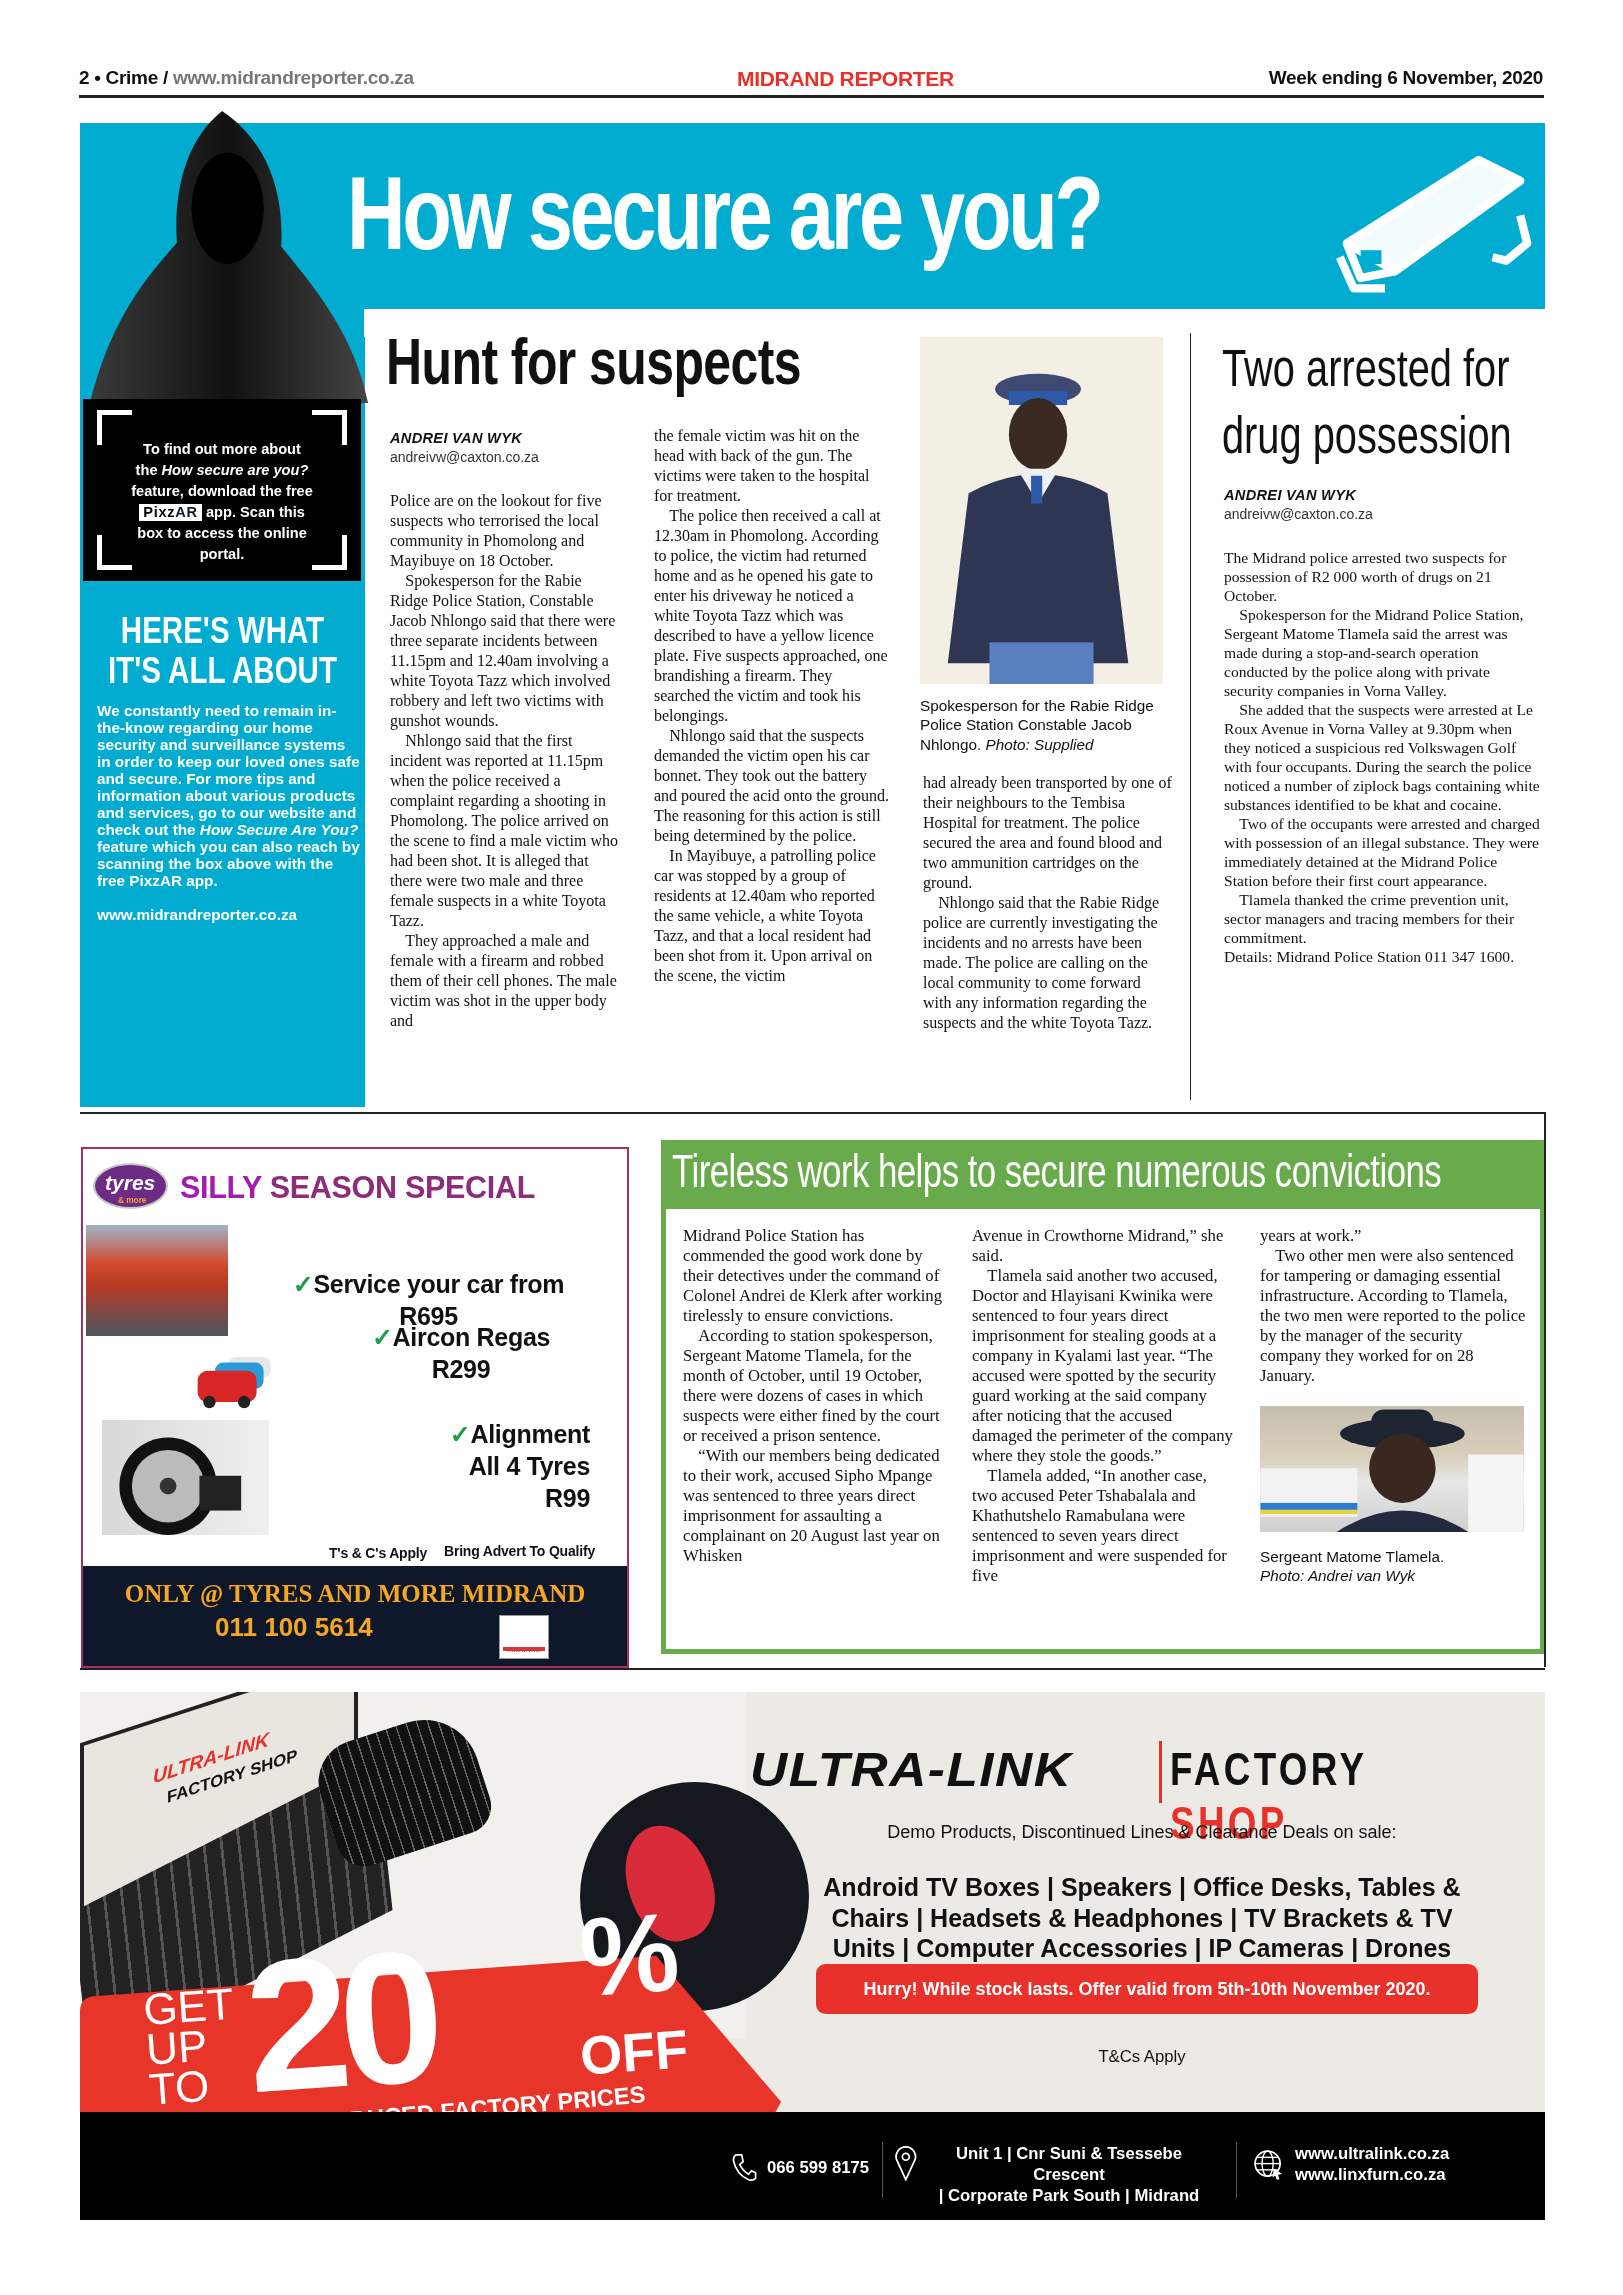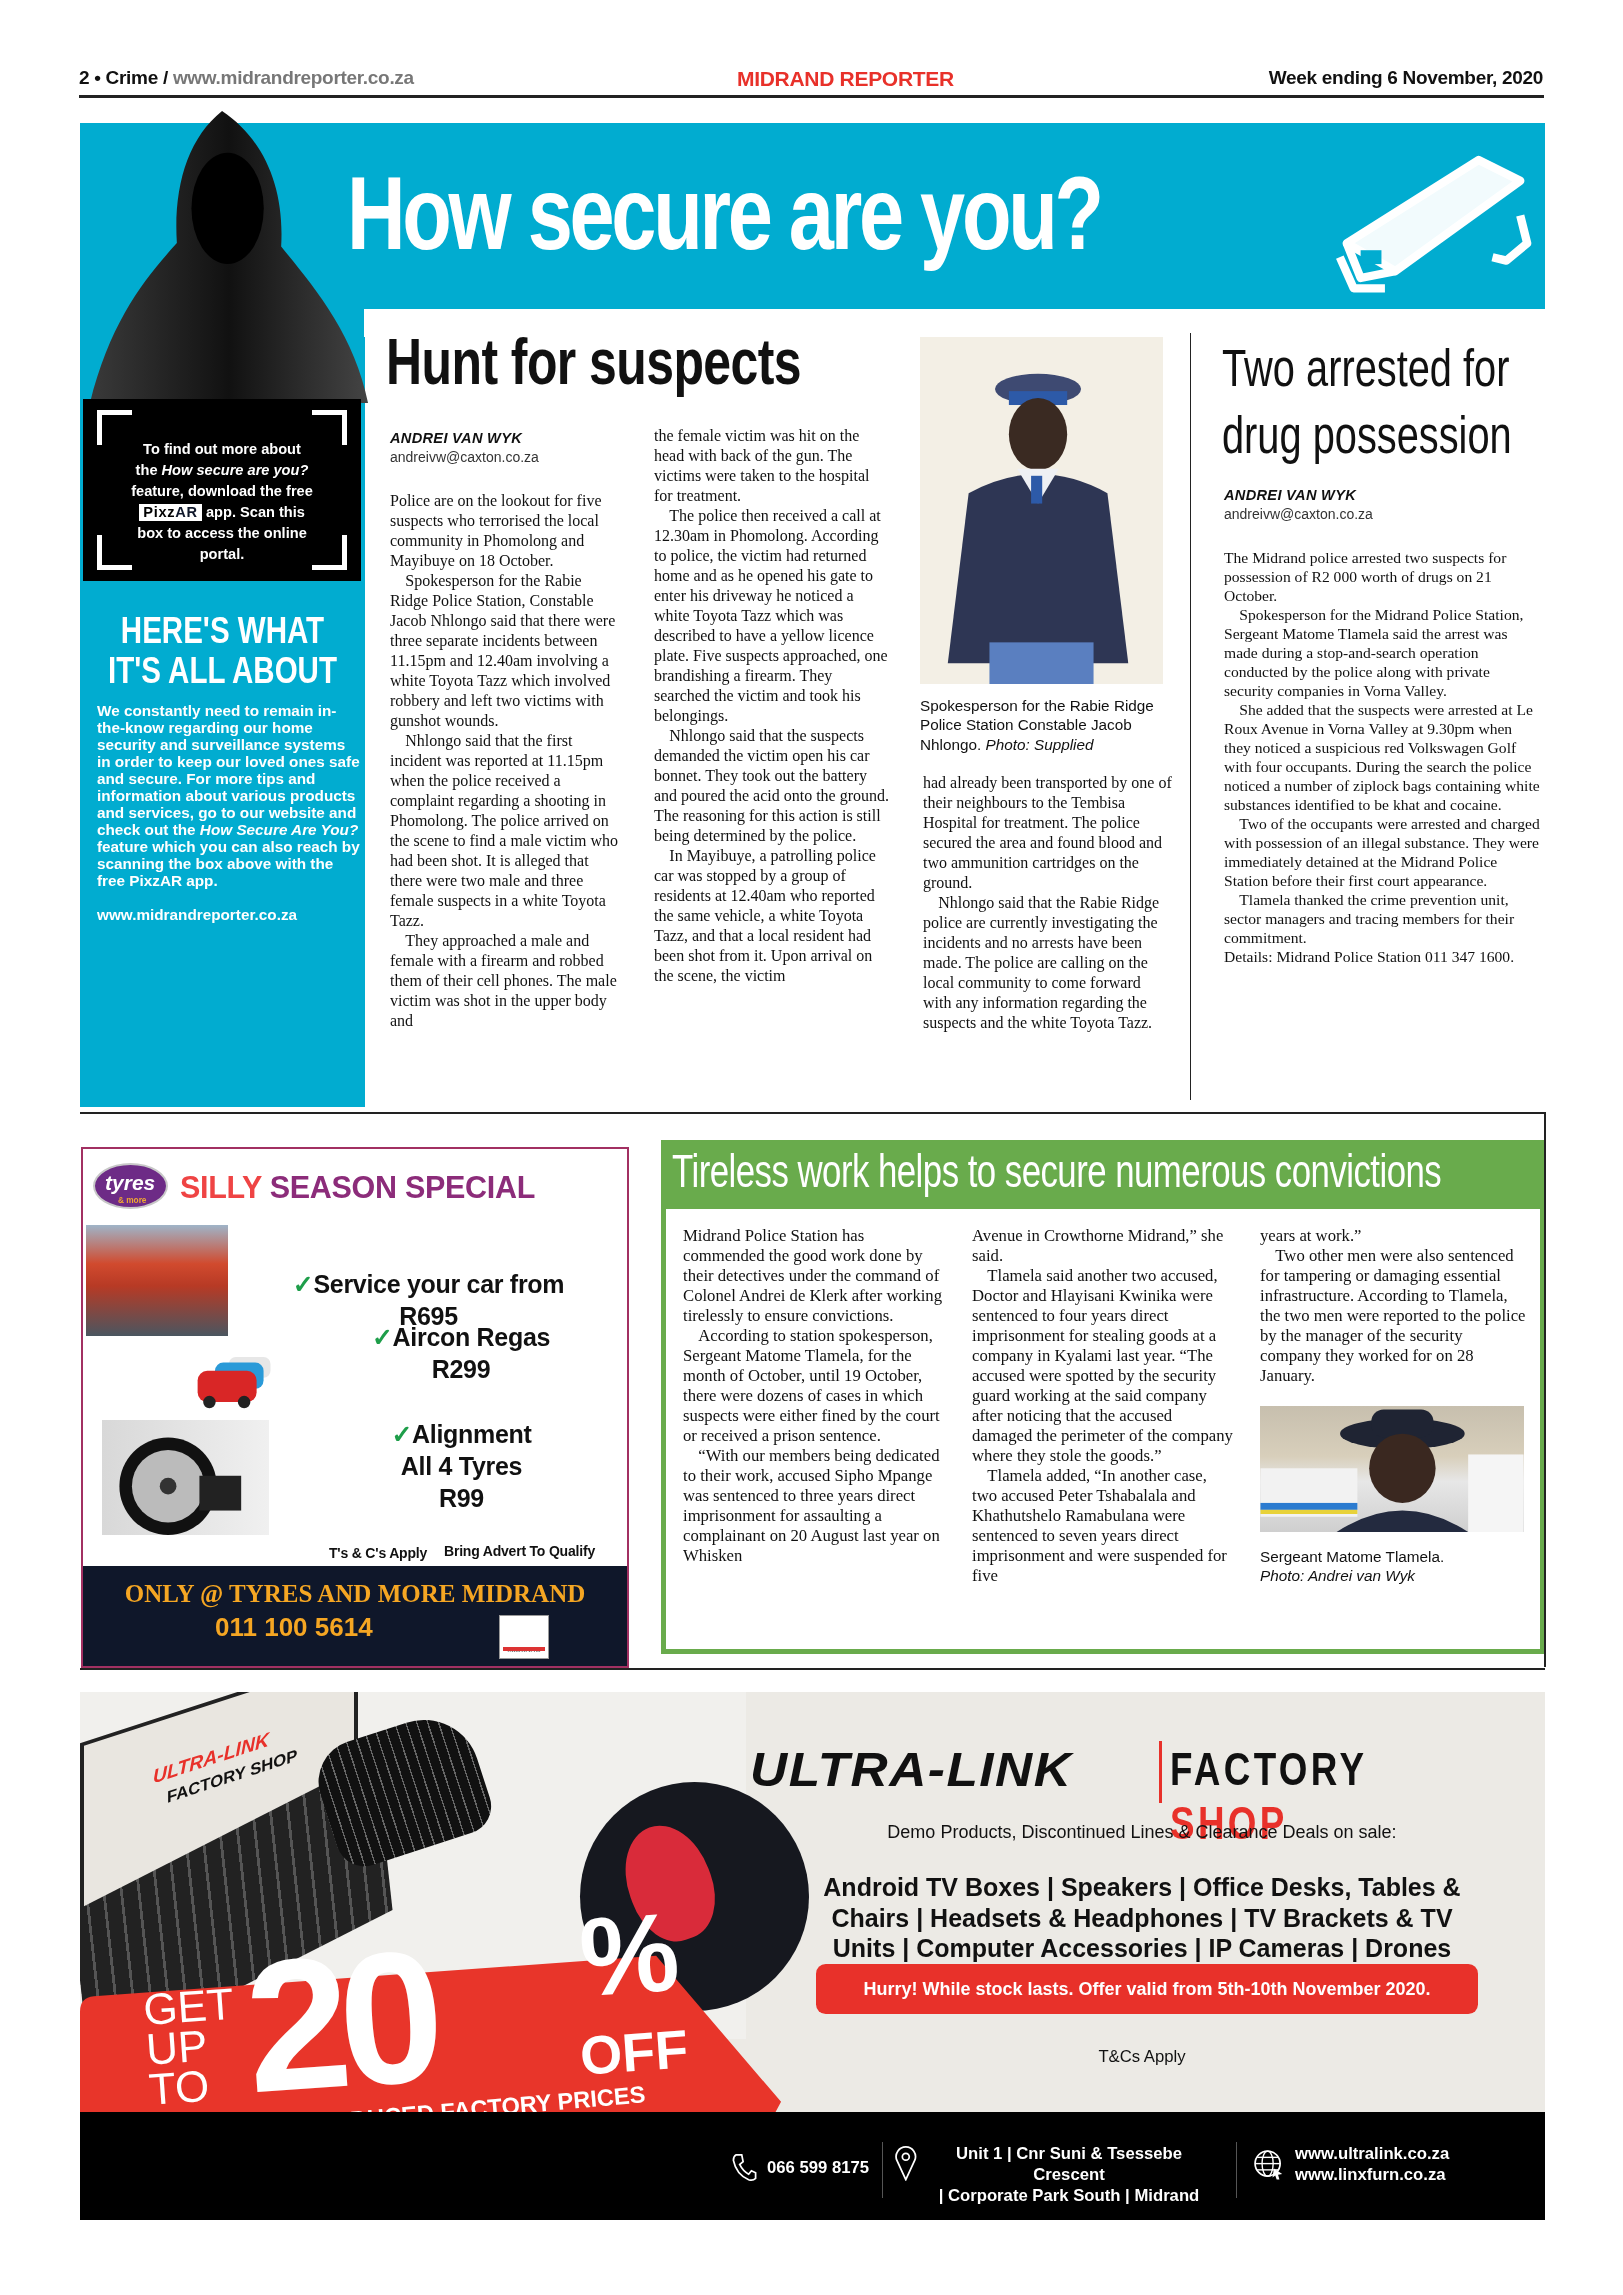--- a/index.html
+++ b/index.html
@@ -51,21 +51,21 @@
   .vrule { left: 1190px; top: 333px; width: 1.4px; height: 767px; background: #222; }
   .headline-drug { left: 1222px; top: 335px; font-family: "Liberation Sans", sans-serif; font-size: 51px; line-height: 67px; transform: scaleX(0.78); transform-origin: left top; width: 423px; }
 
   .mid-rule { left: 80px; top: 1112px; width: 1465px; height: 2.1px; background: #222; }
 
   
   .tyres-ad { left: 81px; top: 1147px; width: 548px; height: 521px; border: 2.8px solid #a23062; background: #fff; }
   .tyres-logo { position: absolute; left: 9.7px; top: 14px; width: 75px; height: 46px; border-radius: 50%; background: #6d2b86; border: 2.8px solid #c8c8c8; color: #fff; text-align: center; font-family: "Liberation Sans", sans-serif; font-weight: 900; font-style: italic; font-size: 21px; line-height: 35px; }
   .tyres-logo small { position: absolute; left: 4px; right: 0; bottom: 2.8px; font-size: 8.3px; line-height: 8.3px; color: #f0a830; font-style: normal; }
   .silly { position: absolute; left: 97px; top: 21px; font-family: "Liberation Sans", sans-serif; font-weight: 700; font-size: 30.5px; letter-spacing: -0.3px; }
-  .silly .y { color: #ef4444; }
+  .silly .y { color: #a21caf; }
   .silly .p { color: #8c2c7a; }
   .offer { position: absolute; text-align: center; font-family: "Liberation Sans", sans-serif; font-weight: 700; font-size: 25px; line-height: 32px; letter-spacing: -0.3px; }
   .tick { color: #1e9e4a; }
   .shop-img { position: absolute; left: 2.8px; top: 76px; width: 142px; height: 111px; background: linear-gradient(180deg,#9fb4c8 0%,#d14a2e 35%,#b73a25 55%,#4a5660 100%); }
   .cars-img { position: absolute; left: 111px; top: 201px; width: 94px; height: 59px; }
   .wheel-img { position: absolute; left: 19.4px; top: 271px; width: 167px; height: 115px; background: linear-gradient(90deg,#d8d8d8,#f0f0f0); overflow: hidden; }
   .tcs { position: absolute; font-family: "Liberation Sans", sans-serif; font-weight: 700; font-size: 14px; letter-spacing: -0.2px; }
   .tyres-foot { position: absolute; left: 0; right: 0; bottom: 0; height: 100px; background: #0f172a; }
   .tyres-foot .only { position: absolute; left: 14px; right: 14px; top: 14px; text-align: center; color: #f5a623; font-family: "Liberation Serif", serif; font-weight: 700; font-size: 25px; }
   .tyres-foot .phone { position: absolute; left: 132px; top: 46px; color: #f5a623; font-family: "Liberation Sans", sans-serif; font-weight: 700; font-size: 26px; }
@@ -250,21 +250,21 @@
   </div>
 
   <div class="wheel-img">
     <svg width="167" height="115" viewBox="0 0 240 165">
       <circle cx="95" cy="95" r="70" fill="#111"></circle>
       <circle cx="95" cy="95" r="52" fill="#bbb"></circle>
       <circle cx="95" cy="95" r="12" fill="#333"></circle>
       <rect x="140" y="80" width="60" height="50" fill="#222"></rect>
     </svg>
   </div>
-  <div class="offer" style="left:250px; top:269px; width:257px;">
+  <div class="offer" style="left:250px; top:269px; width:257px;text-align:right;">
     <div><span class="tick">✓</span><span>Alignment</span></div>
     <div>All 4 Tyres</div>
     <div>R99</div>
   </div>
 
   <div class="tcs" style="left:246px; top:396px;">T's &amp; C's Apply</div>
   <div class="tcs" style="left:361px; top:394px;">Bring Advert To Qualify</div>
 
   <div class="tyres-foot">
     <div class="only">ONLY @ TYRES AND MORE MIDRAND</div>

